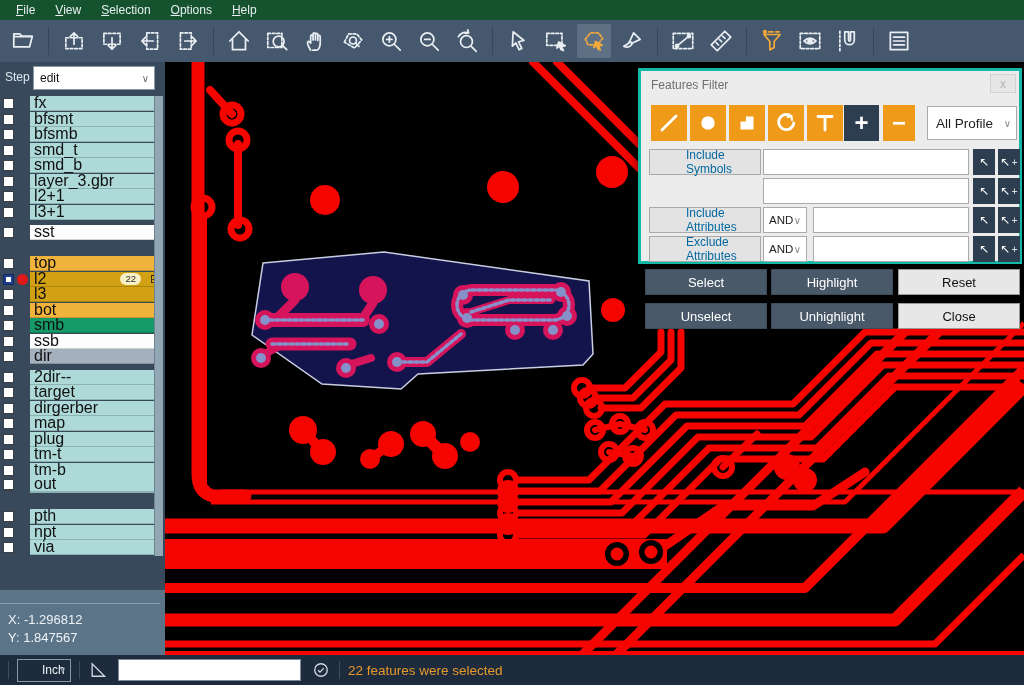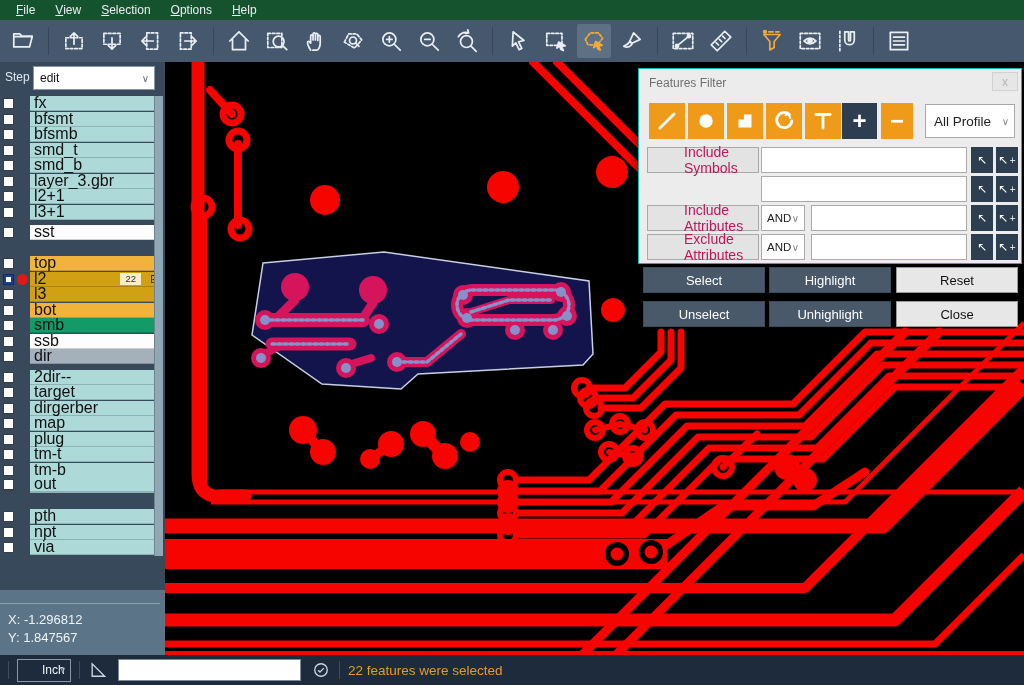--- a/index.html
+++ b/index.html
@@ -32,43 +32,43 @@
   .cb.sel { background:#1e3f8e; border-color:#122a63; }
   .cb.sel::after { content:""; position:absolute; left:2px; top:2px; right:2px; bottom:2px; background:#fff; }
   .dot { position:absolute; left:17px; top:2px; width:11px; height:11px; border-radius:50%; background:#e01818; }
   .cell { position:absolute; left:30px; top:0; width:124px; height:15px; font-size:16px; color:#101010; padding-left:4px; display:flex; align-items:center; border-bottom:1px solid rgba(0,0,0,.18); }
   .c-cyan  { background:#aed9d9; }
   .c-white { background:#fdfdfd; }
   .c-green { background:#149a66; }
   .c-amber { background:#f2b33d; }
   .c-gold  { background:#d2a013; }
   .c-gray  { background:#a5b0bd; }
-  .badge { position:absolute; right:24px; top:1.5px; background:#f7efc5; border-radius:0; font-size:9.5px; color:#333; padding:0 5px; line-height:12px; }
+  .badge { position:absolute; right:24px; top:1.5px; background:#f7efc5; border-radius:6px; font-size:9.5px; color:#333; padding:0 5px; line-height:12px; }
   .grid-ic { position:absolute; right:5px; top:0.5px; font-family:"DejaVu Sans", sans-serif; font-size:12px; color:#222; line-height:14px; }
   .scrollstrip { position:absolute; left:154px; top:34px; width:9px; height:460px; background:#91a7b3; border-left:1px solid #6e8492; }
   .coords { position:absolute; left:0; top:528px; width:165px; height:65px; background:#5b7487; }
   .coords .rule { position:absolute; left:0; top:13px; width:160px; border-top:1px solid #8ba0ad; }
   .coords .xy { position:absolute; left:8px; color:#eef3f7; font-size:13px; }
 
   
   .canvas-wrap { position:absolute; left:165px; top:62px; width:859px; height:593px; z-index:10; }
 
   
-  .dialog { position:absolute; left:638px; top:68px; width:384px; height:196px; background:#ececec; border:1px solid #14b8a6; box-shadow:0 3px 10px rgba(0,0,0,.45); z-index:50; }
+  .dialog { position:absolute; left:638px; top:68px; width:384px; height:196px; background:#ececec; border:3px solid #14b8a6; box-shadow:0 3px 10px rgba(0,0,0,.45); z-index:50; }
   .dlg-title { position:absolute; left:10px; top:7px; font-size:12px; color:#6f6f6f; }
   .dlg-close { position:absolute; right:3px; top:3px; width:26px; height:19px; background:#e6e6e6; border:1px solid #d2d2d2; color:#b5b5b5; font-size:12px; display:flex; align-items:center; justify-content:center; }
   .type-btn { position:absolute; top:34px; width:36px; height:36px; background:#f09a19; color:#fff; display:flex; align-items:center; justify-content:center; }
   .type-btn svg { width:26px; height:26px; }
   .pm-btn { position:absolute; top:34px; height:36px; color:#fff; font-size:24px; font-weight:bold; display:flex; align-items:center; justify-content:center; }
   .plus { left:203px; width:35px; background:#2d3e50; }
   .minus { left:242px; width:32px; background:#f09a19; }
   .profile { position:absolute; left:286px; top:35px; width:90px; height:34px; background:#fff; border:1px solid #aaa; font-size:13.5px; color:#222; display:flex; align-items:center; padding-left:8px; }
   .profile .chev, .andbox .chev { position:absolute; right:5px; color:#888; font-size:10px; }
   .f-row { position:absolute; left:0; width:384px; height:26px; }
-  .f-label { position:absolute; left:8px; top:0; width:112px; height:26px; background:#e3e3e3; border:1px solid #a9a9a9; font-size:14px; color:#be185d; display:flex; align-items:center; justify-content:center;padding-left:36px; }
+  .f-label { position:absolute; left:8px; top:0; width:112px; height:26px; background:#e3e3e3; border:1px solid #a9a9a9; font-size:12px; color:#0369a1; display:flex; align-items:center; justify-content:center;padding-left:36px; }
   .f-input { position:absolute; top:0; height:26px; background:#fff; border:1px solid #ababab; font-size:12px; padding:0 5px; font-family:"Liberation Sans",sans-serif; }
   .andbox { position:absolute; left:122px; top:0; width:44px; height:26px; background:#fff; border:1px solid #ababab; font-size:11.5px; color:#222; display:flex; align-items:center; padding-left:5px; }
   .pick-btn { position:absolute; top:0; width:22px; height:26px; background:#2d3e50; color:#fff; font-family:"DejaVu Sans",sans-serif; font-size:12px; display:flex; align-items:center; justify-content:center; }
   .pick-btn sup { font-size:8px; margin-left:1px; }
   .act-btn { position:absolute; height:26px; font-size:13px; display:flex; align-items:center; justify-content:center; }
   .act-dark { background:#49596a; color:#fff; border:1px solid #3c4b5a; }
   .act-light { background:#e7e7e7; color:#111; border:1px solid #999; }
 
   
   .statusbar { position:absolute; left:0; top:655px; width:1024px; height:30px; background:#1d2b3c; display:flex; align-items:center; z-index:40; }

